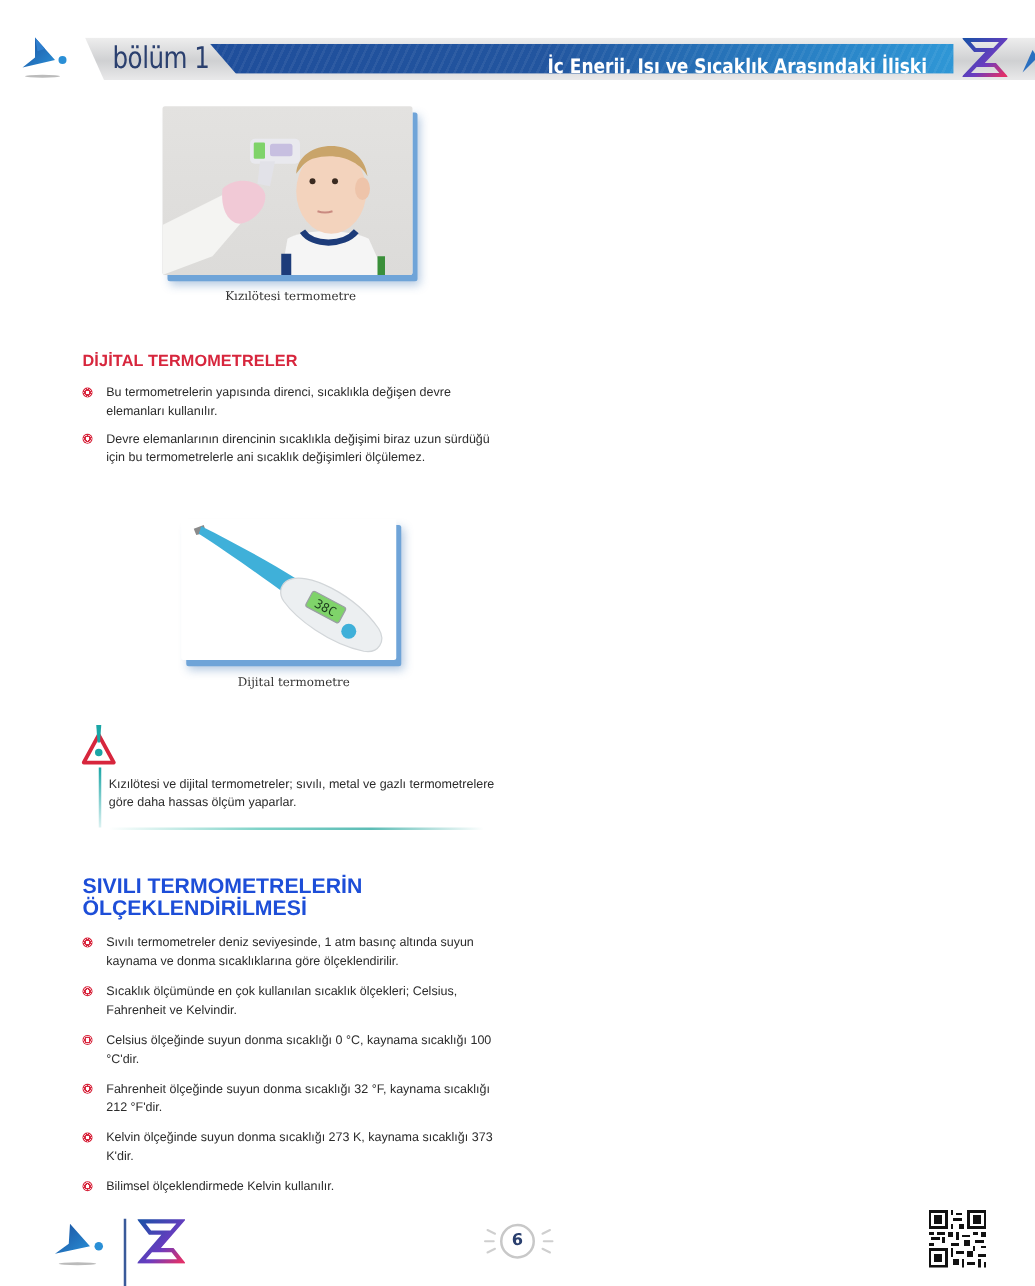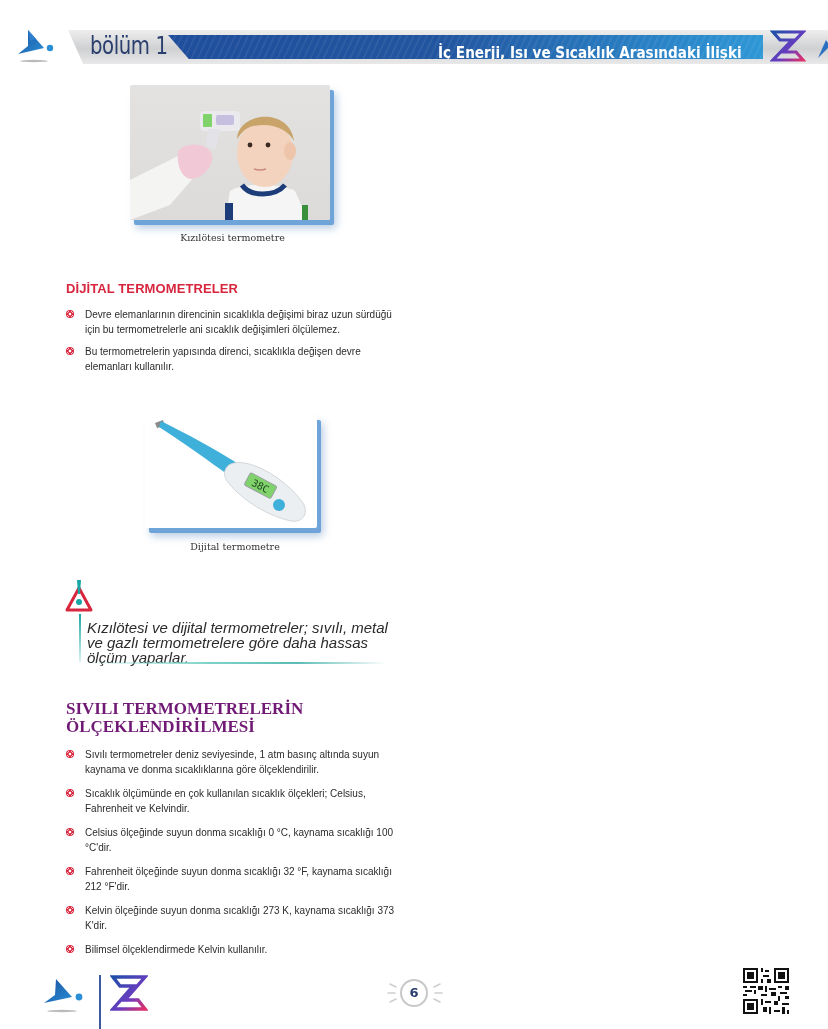--- a/index.html
+++ b/index.html
@@ -57,21 +57,21 @@
   .fig-dig .photo-frame { left: 0; top: 0; width: 172px; height: 113px; overflow: hidden; }
   .fig-dig .caption { top: 126px; }
 
   
   .section-title-red {
     position: absolute; left: 66px; top: 281px;
     font-weight: bold; font-size: 13px; color: #d7263d; letter-spacing: 0.1px;
   }
   .section-title-blue {
     position: absolute; left: 66px; top: 700px; width: 320px;
-    font-weight: bold; font-size: 17px; line-height: 18px; color: #701a75; font-family: Liberation Serif, serif;
+    font-weight: bold; font-size: 17px; line-height: 18px; color: #1d4ed8;
   }
   .bullets { position: absolute; left: 66px; width: 340px; list-style: none; }
   .bullets li { position: relative; padding-left: 19px; font-size: 10px; line-height: 15px; color: #2b2b2b; }
   .bullet-icon {
     position: absolute; left: 0; top: 3px; width: 8px; height: 8px; border-radius: 50%;
     background: radial-gradient(circle, #ffffff 0 1.5px, #d7263d 1.6px 2.6px, #f7c6cc 2.7px 3.2px, #d7263d 3.3px);
   }
 
   .list-digital { top: 307px; }
   .list-digital li { margin-bottom: 7px; }
@@ -80,21 +80,21 @@
 
   
   .note { position: absolute; left: 64px; top: 578px; width: 330px; height: 90px; }
   .warn-icon { position: absolute; left: 0; top: 0; width: 30px; height: 42px; }
   .note-line {
     position: absolute; left: 15px; top: 36px; width: 2px; height: 48px;
     background: linear-gradient(180deg, #1aa6a6 0%, rgba(26,166,166,0.15) 100%);
   }
   .note-text {
     position: absolute; left: 23px; top: 42px; width: 310px;
-    font-size: 15px; line-height: 15px; color: #2b2b2b; font-style: italic;
+    font-size: 10px; line-height: 15px; color: #2b2b2b;
   }
   .note-underline {
     position: absolute; left: 23px; top: 84px; width: 300px; height: 2px;
     background: linear-gradient(90deg, rgba(90,200,190,0) 0%, #7fd3c8 40%, #5cbcb5 70%, rgba(90,200,190,0) 100%);
   }
 
   
   .footer-logo-a { position: absolute; left: 40px; top: 975px; width: 46px; height: 40px; }
   .footer-divider { position: absolute; left: 99px; top: 975px; width: 1.5px; height: 54px; background: #3a5a9a; }
   .footer-logo-z { position: absolute; left: 110px; top: 975px; width: 38px; height: 36px; }
@@ -171,22 +171,22 @@
       <circle cx="120" cy="60" r="2.4" fill="#3a2a20"></circle>
       <circle cx="138" cy="60" r="2.4" fill="#3a2a20"></circle>
       <path d="M124 84 Q130 86 136 84" stroke="#c98a80" stroke-width="1.5" fill="none"></path>
     </svg>
   </div>
   <div class="caption">Kızılötesi termometre</div>
 </div>
 
 <div class="section-title-red">DİJİTAL TERMOMETRELER</div>
 <ul class="bullets list-digital">
+  <li><span class="bullet-icon"></span><span>Bu termometrelerin yapısında direnci, sıcaklıkla değişen devre elemanları kullanılır.</span></li>
   <li><span class="bullet-icon"></span><span>Devre elemanlarının direncinin sıcaklıkla değişimi biraz uzun sürdüğü için bu termometrelerle ani sıcaklık değişimleri ölçülemez.</span></li>
-  <li><span class="bullet-icon"></span><span>Bu termometrelerin yapısında direnci, sıcaklıkla değişen devre elemanları kullanılır.</span></li>
 </ul>
 
 <div class="figure fig-dig">
   <div class="photo-frame">
     <svg width="172" height="113" viewBox="0 0 172 113">
 
       <path d="M10 8 L18 5 L20 11 L12 13 Z" fill="#8a8a8a"></path>
 
       <path d="M16 6 C40 18, 70 34, 92 48 L86 62 C64 46, 36 26, 14 12 Z" fill="#3fb0d9"></path>
 

